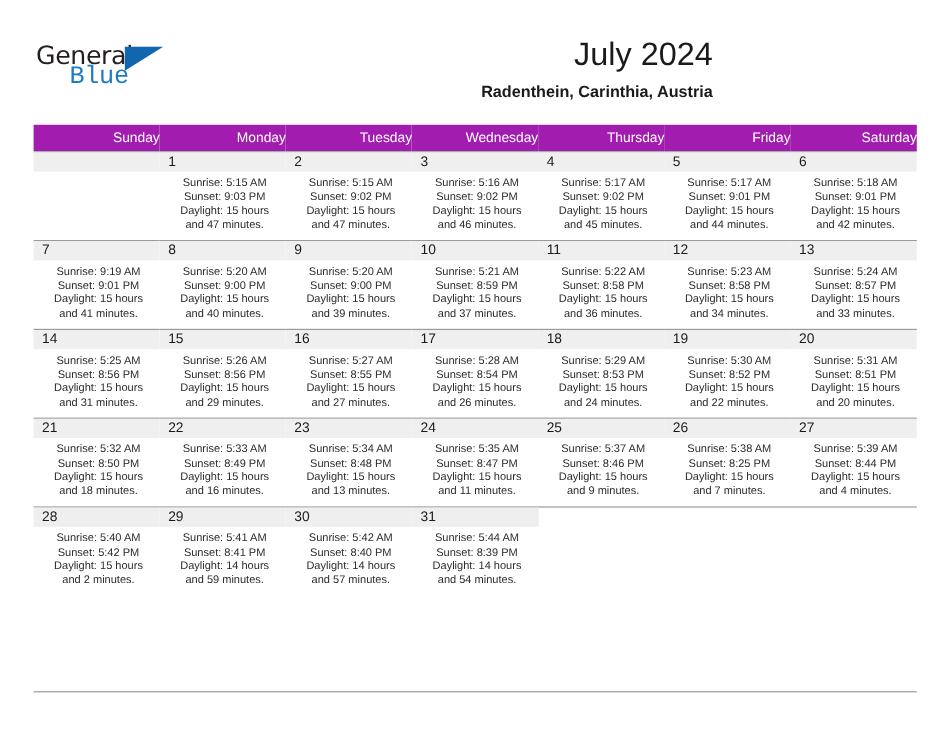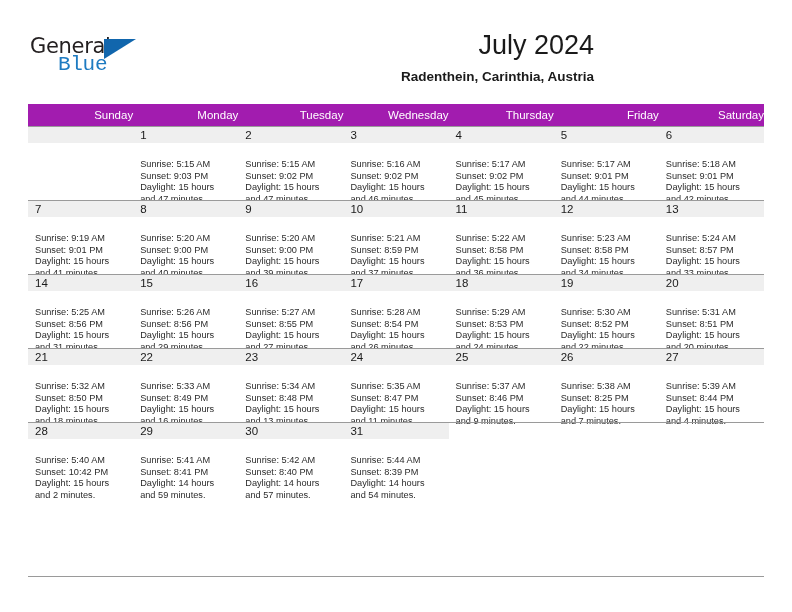--- a/index.html
+++ b/index.html
@@ -128,24 +128,25 @@
     height: 16px;
     line-height: 16px;
     padding-left: 7px;
     font-size: 11.5px;
     color: #1a1a1a;
   }
   .daycell.empty .daynum-strip {
     background: #efefef;
   }
   .dayinfo {
-    padding: 16px 4px 0 7px;
+    padding: 4px 4px 0 7px;
     font-size: 9.2px;
     line-height: 11.6px;
     color: #2b2b2b;
+    text-align: center;
   }
   .dayinfo div {
     white-space: nowrap;
   }
   .table-bottom-rule {
     position: absolute;
     left: 28px;
     top: 576px;
     width: 736px;
     height: 1px;
@@ -494,21 +495,21 @@
               </div>
             </div>
           </td>
         </tr>
         <tr>
           <td>
             <div class="daycell">
               <div class="daynum-strip">28</div>
               <div class="dayinfo">
                 <div>Sunrise: 5:40 AM</div>
-                <div>Sunset: 10:42 PM</div>
+                <div>Sunset: 5:42 PM</div>
                 <div>Daylight: 15 hours</div>
                 <div>and 2 minutes.</div>
               </div>
             </div>
           </td>
           <td>
             <div class="daycell">
               <div class="daynum-strip">29</div>
               <div class="dayinfo">
                 <div>Sunrise: 5:41 AM</div>

